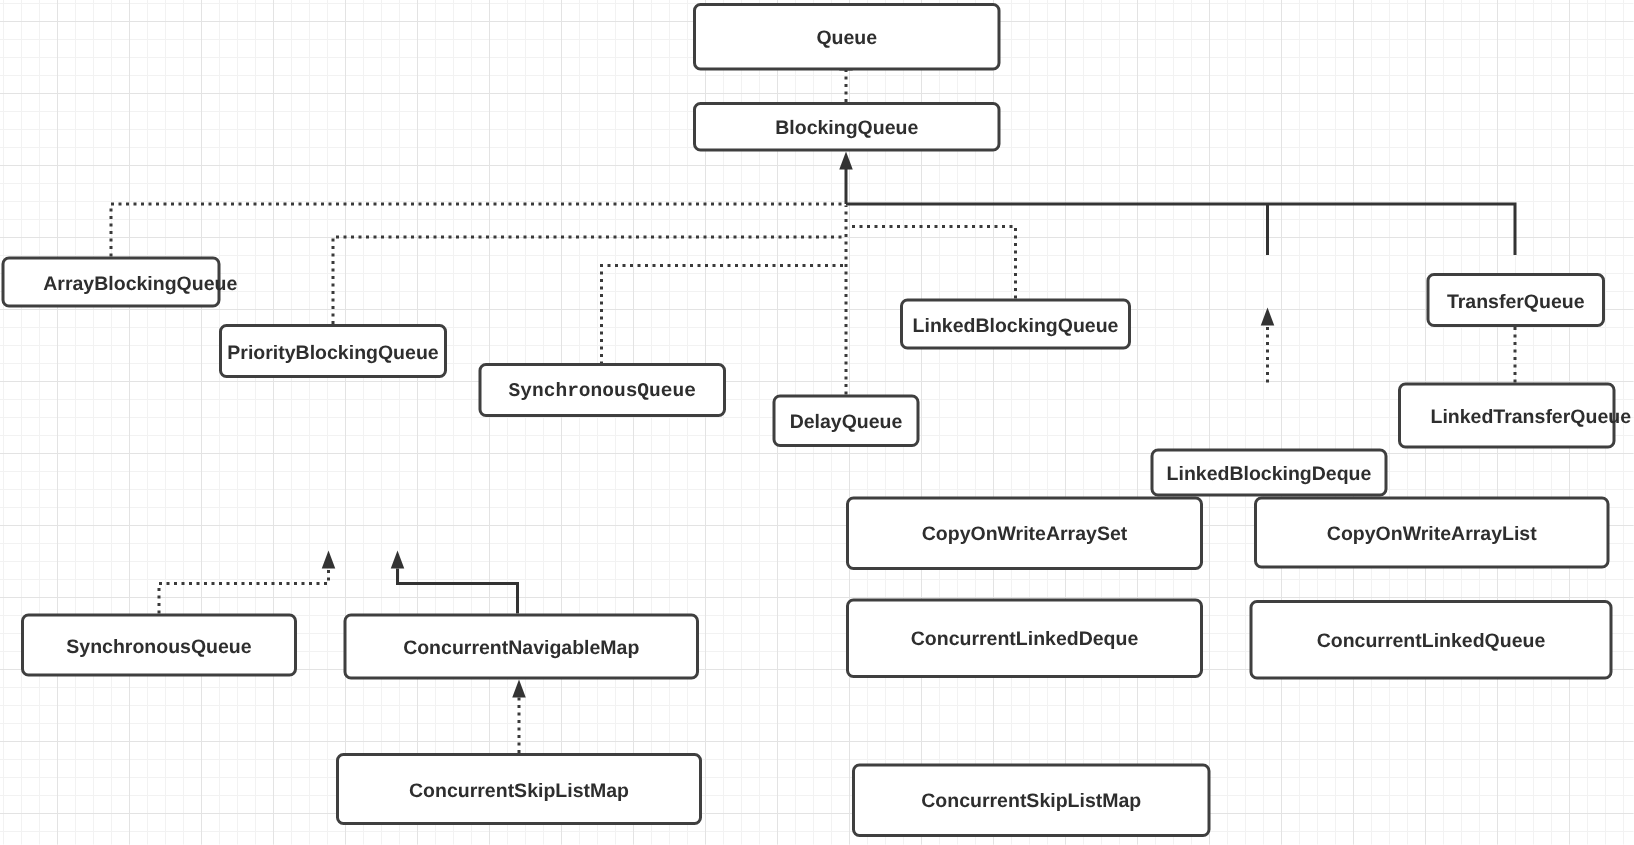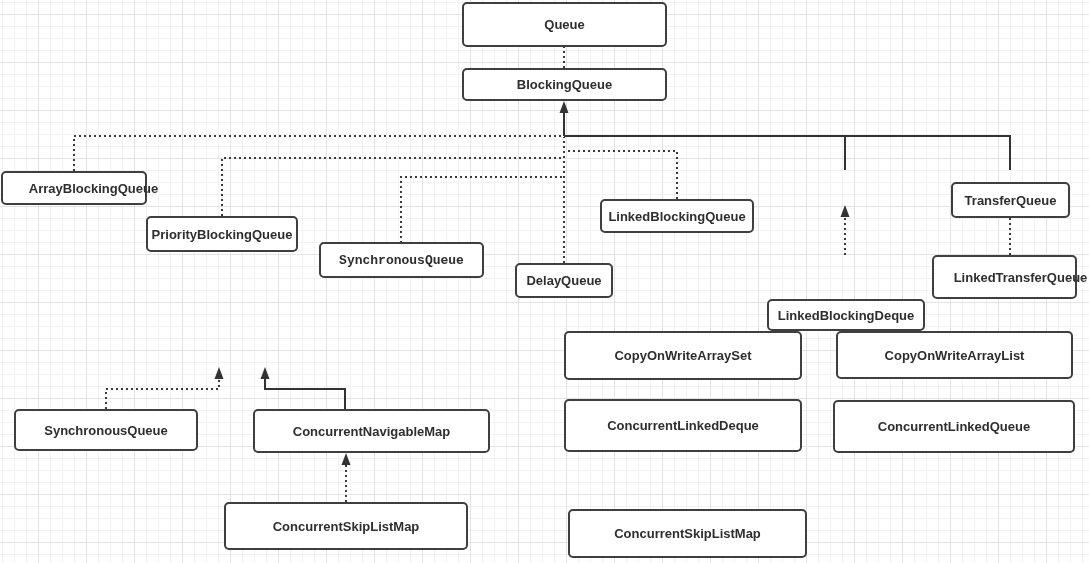--- a/index.html
+++ b/index.html
@@ -42,21 +42,21 @@
   #n-synchronous-queue       { left: 319px; top: 242px; width: 165px; height: 36px; font-family: Liberation Mono, monospace; }
   #n-delay-queue             { left: 515px; top: 263px; width:  98px; height: 35px; }
   #n-linked-blocking-queue   { left: 600px; top: 199px; width: 154px; height: 34px; }
   #n-blocking-deque          { left: 788px; top: 170px; width: 115px; height: 35px; }
   #n-transfer-queue          { left: 951px; top: 182px; width: 119px; height: 36px; }
   #n-linked-blocking-deque   { left: 767px; top: 255px; width: 158px; height: 32px; margin-top: 44px; }
   #n-linked-transfer-queue   { left: 932px; top: 255px; width: 145px; height: 44px; padding-left: 32px; }
   
   #n-concurrent-map            { left: 133px; top: 326px; width: 173px; height: 41px; }
   #n-concurrent-hash-map       { left:  14px; top: 409px; width: 184px; height: 42px; }
-  #n-concurrent-navigable-map  { left: 229px; top: 409px; width: 237px; height: 44px; margin-left: 24px; }
+  #n-concurrent-navigable-map  { left: 229px; top: 409px; width: 237px; height: 44px; }
   #n-concurrent-skip-list-map-left { left: 224px; top: 502px; width: 244px; height: 48px; }
   
   #n-copy-on-write-array-set   { left: 564px; top: 331px; width: 238px; height: 49px; }
   #n-copy-on-write-array-list  { left: 836px; top: 331px; width: 237px; height: 48px; }
   #n-concurrent-linked-deque   { left: 564px; top: 399px; width: 238px; height: 53px; }
   #n-concurrent-linked-queue   { left: 833px; top: 400px; width: 242px; height: 53px; }
   #n-concurrent-skip-list-map-bottom { left: 568px; top: 509px; width: 239px; height: 49px; }
 
   .edge-dashed { stroke: #3a3a3a; stroke-width: 2; fill: none; stroke-dasharray: 2 3; }
   .edge-solid  { stroke: #333333; stroke-width: 2; fill: none; }

